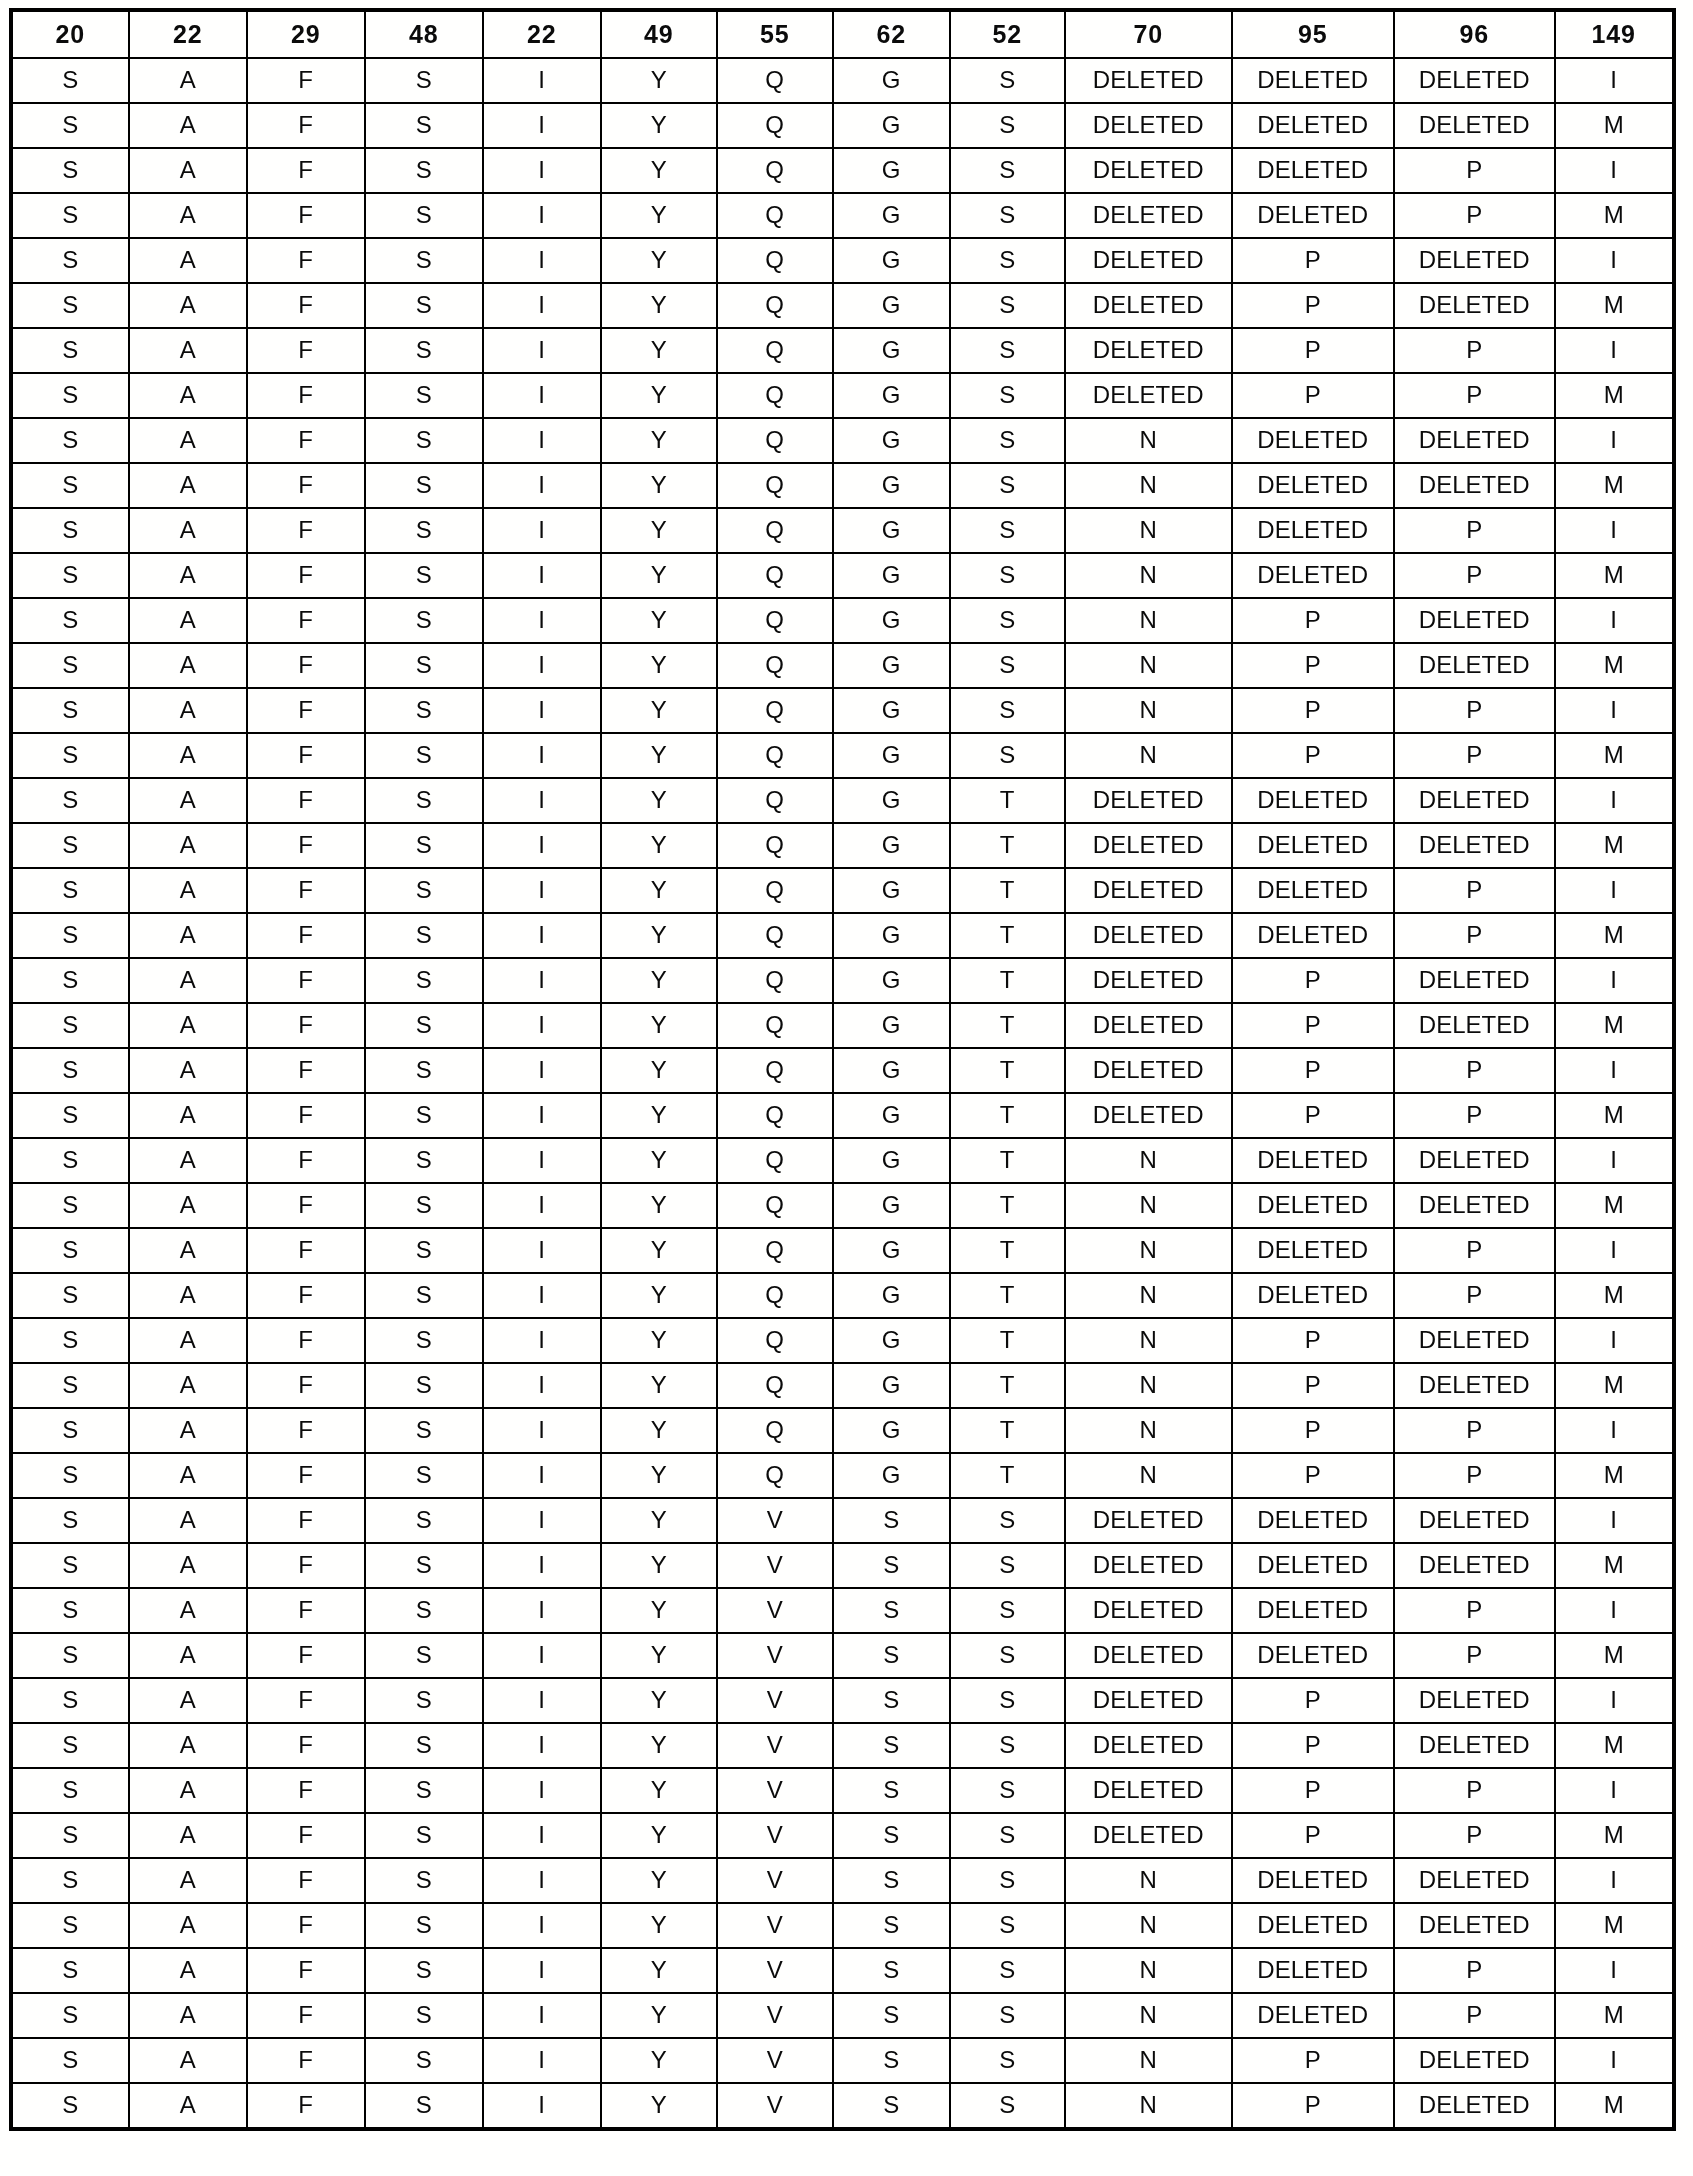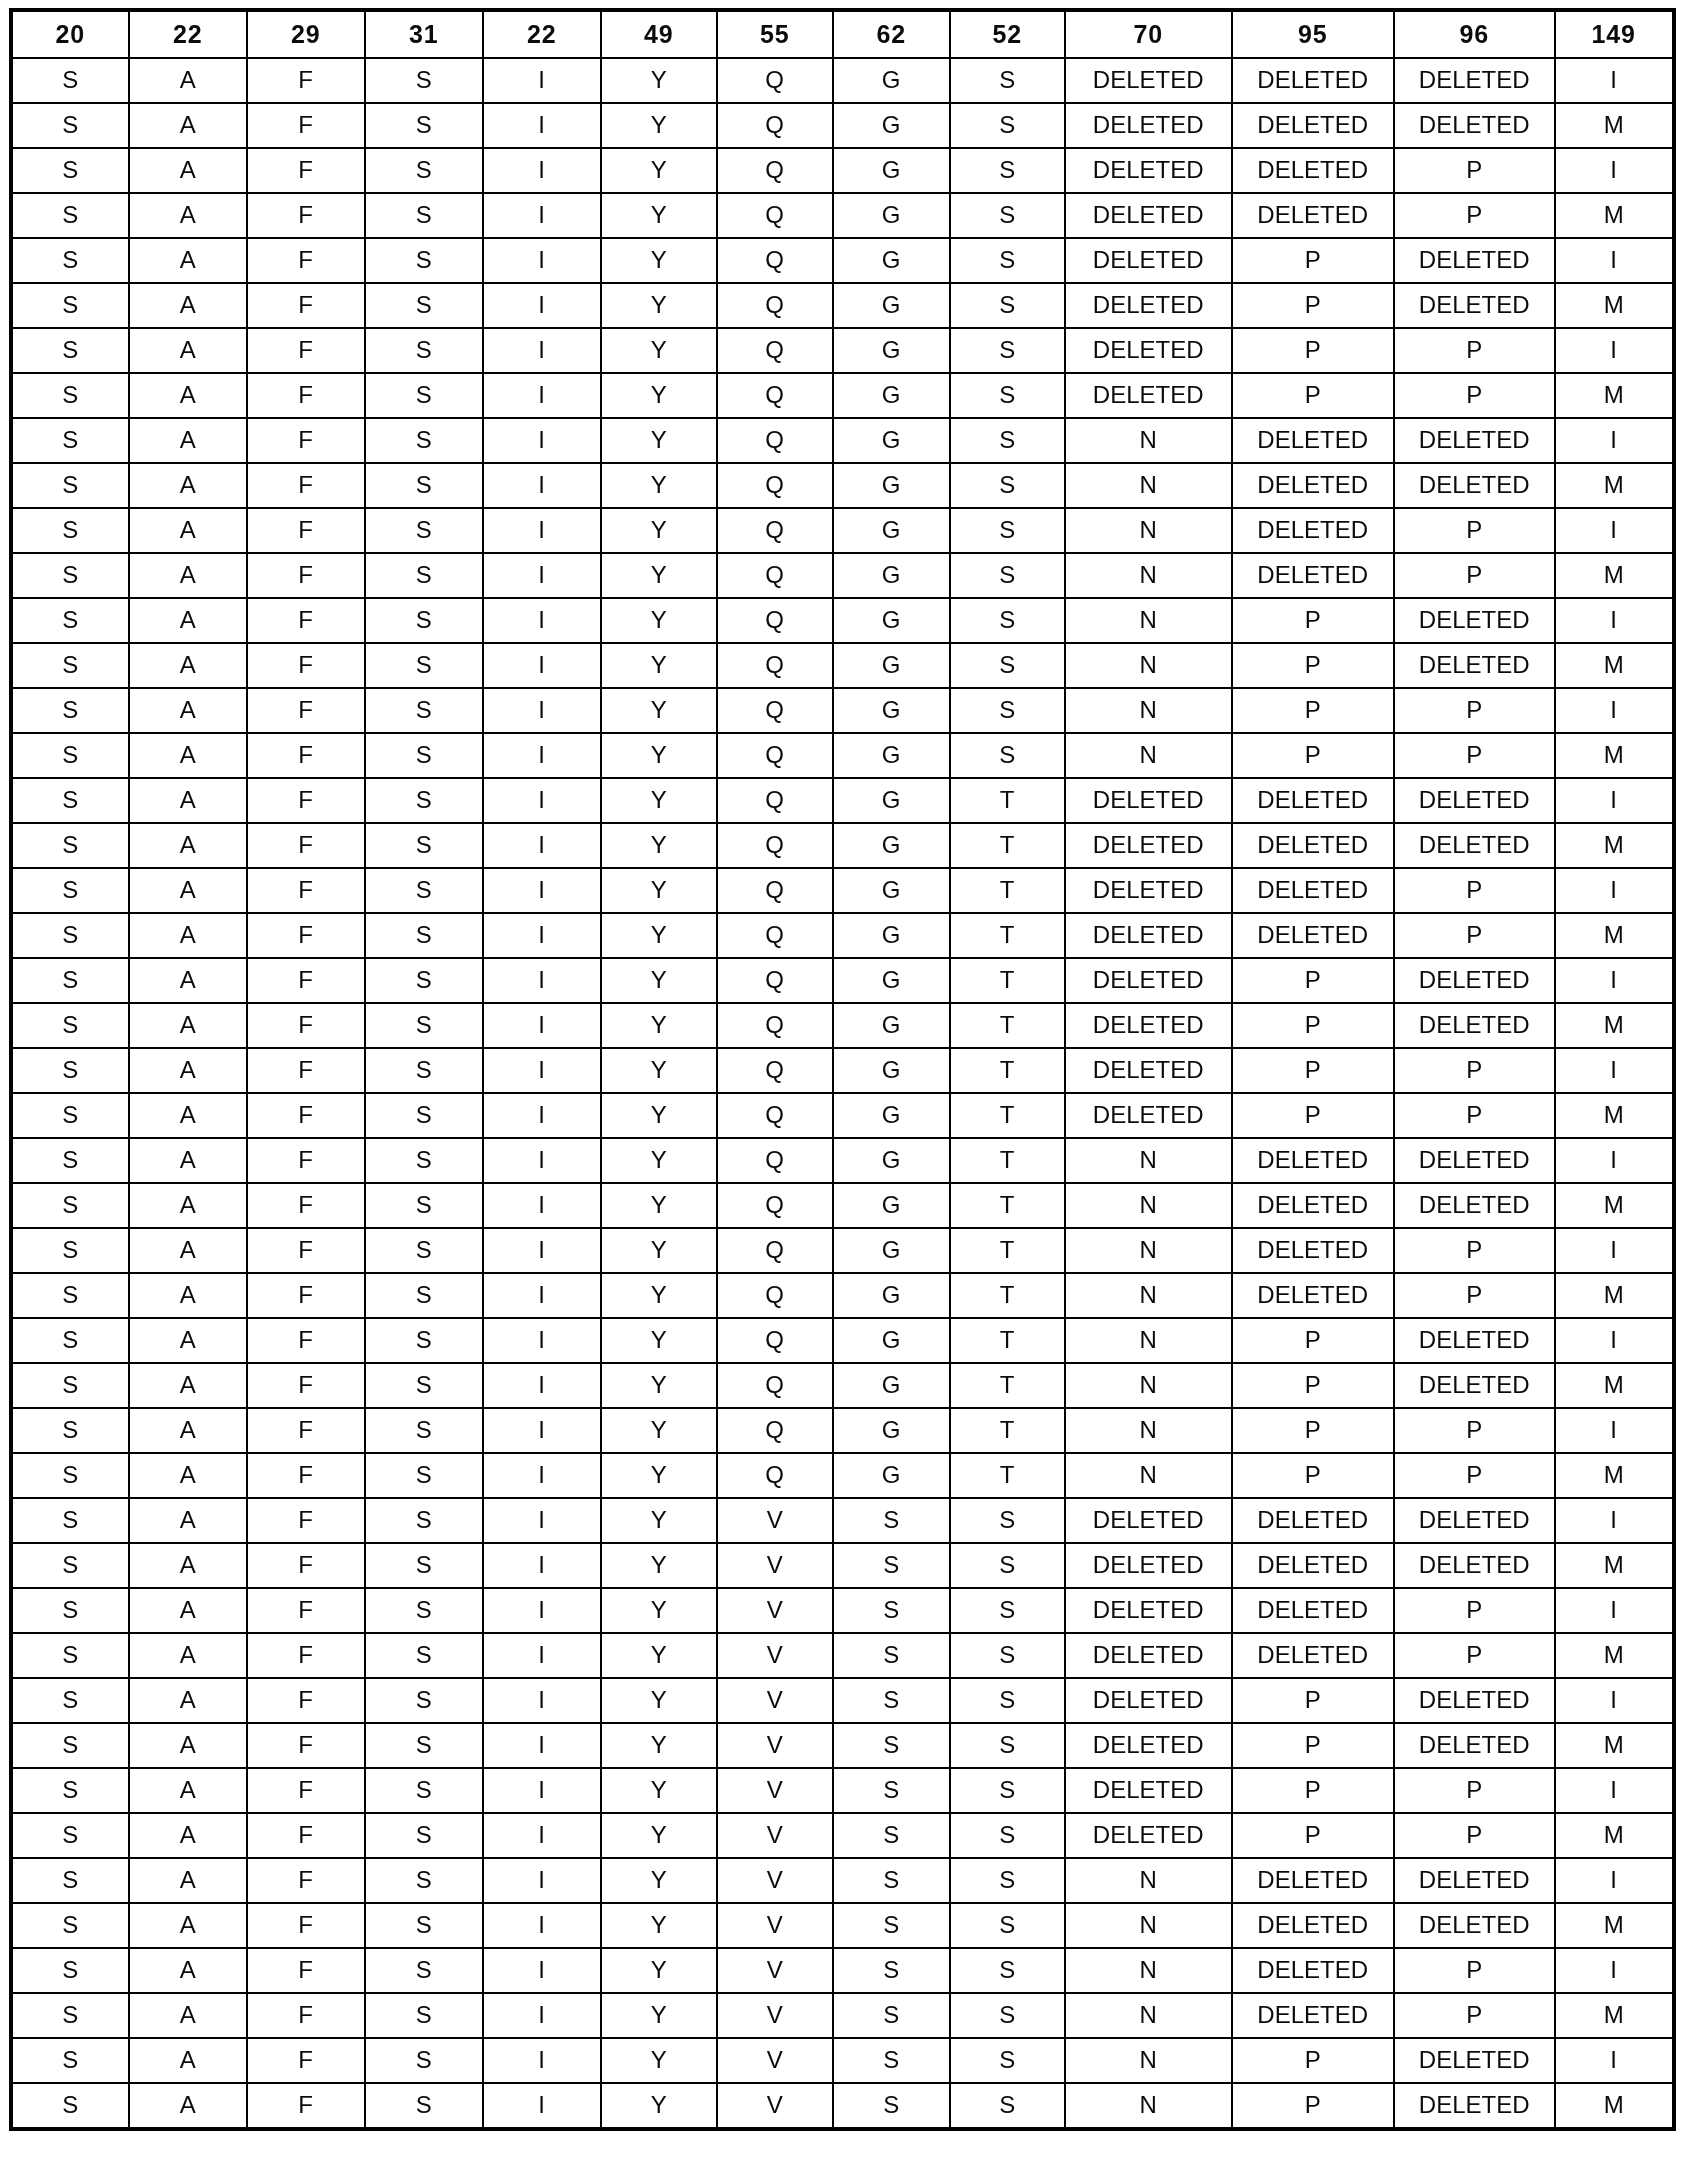--- a/index.html
+++ b/index.html
@@ -78,21 +78,21 @@
       <col class="c-94">
         <col class="c-95">
         <col class="c-96">
         <col class="c-107">
     </colgroup>
     <thead>
         <tr>
           <th>20</th>
           <th>22</th>
           <th>29</th>
-          <th>31</th>
+          <th>48</th>
           <th>22</th>
           <th>49</th>
           <th>55</th>
           <th>62</th>
           <th>52</th>
           <th>70</th>
           <th>95</th>
           <th>96</th>
           <th>149</th>
         </tr>

